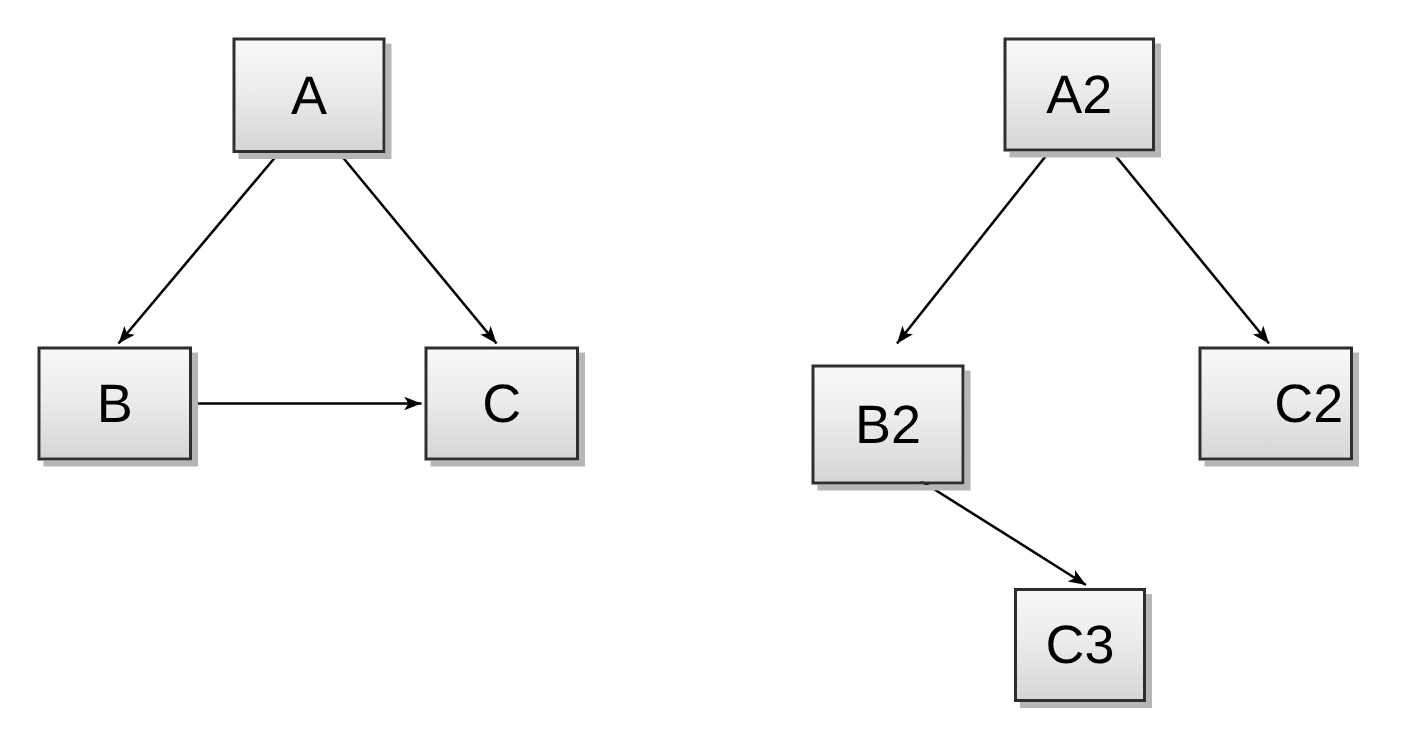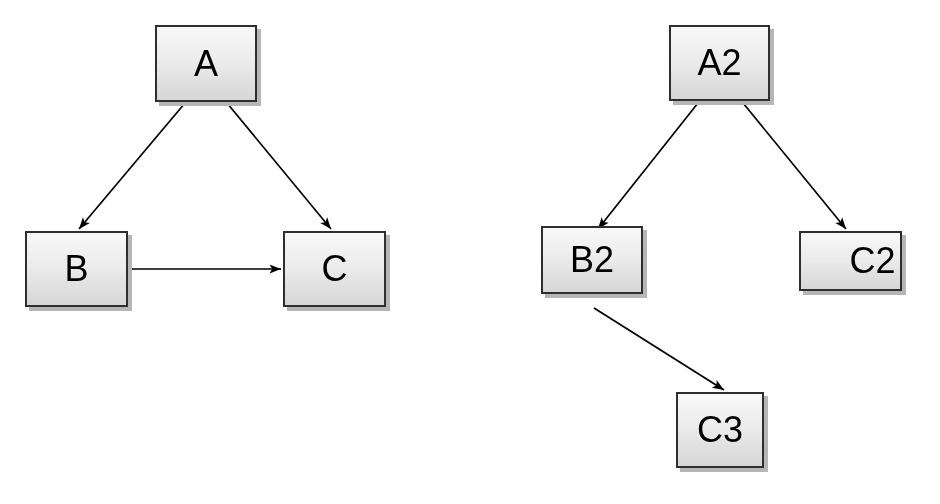--- a/index.html
+++ b/index.html
@@ -65,23 +65,23 @@
       </div>
       <div class="node" style="left: 25px; top: 231px; width: 103px; height: 76px; border-color: rgb(46, 46, 46); box-shadow: rgb(182, 182, 182) 4px 4px 0px; background: linear-gradient(rgb(248, 248, 248) 0%, rgb(236, 236, 236) 45%, rgb(214, 214, 214) 100%);">
         <span class="node-label" style="color: rgb(0, 0, 0);">B</span>
       </div>
       <div class="node" style="left: 283px; top: 231px; width: 103px; height: 76px; border-color: rgb(46, 46, 46); box-shadow: rgb(182, 182, 182) 4px 4px 0px; background: linear-gradient(rgb(248, 248, 248) 0%, rgb(236, 236, 236) 45%, rgb(214, 214, 214) 100%);">
         <span class="node-label" style="color: rgb(0, 0, 0);">C</span>
       </div>
       <div class="node" style="left: 669px; top: 25px; width: 101px; height: 76px; border-color: rgb(46, 46, 46); box-shadow: rgb(182, 182, 182) 4px 4px 0px; background: linear-gradient(rgb(248, 248, 248) 0%, rgb(236, 236, 236) 45%, rgb(214, 214, 214) 100%);">
         <span class="node-label" style="color: rgb(0, 0, 0);">A2</span>
       </div>
-      <div class="node" style="left: 541px; top: 226px; width: 102px; height: 68px; border-color: rgb(46, 46, 46); box-shadow: rgb(182, 182, 182) 4px 4px 0px; background: linear-gradient(rgb(248, 248, 248) 0%, rgb(236, 236, 236) 45%, rgb(214, 214, 214) 100%);">
+      <div class="node" style="left: 541px; top: 243px; width: 102px; height: 80px; border-color: rgb(46, 46, 46); box-shadow: rgb(182, 182, 182) 4px 4px 0px; background: linear-gradient(rgb(248, 248, 248) 0%, rgb(236, 236, 236) 45%, rgb(214, 214, 214) 100%);">
         <span class="node-label" style="color: rgb(0, 0, 0);">B2</span>
       </div>
-      <div class="node" style="left: 799px; top: 231px; width: 103px; height: 60px; border-color: rgb(46, 46, 46); box-shadow: rgb(182, 182, 182) 4px 4px 0px; background: linear-gradient(rgb(248, 248, 248) 0%, rgb(236, 236, 236) 45%, rgb(214, 214, 214) 100%); padding-left: 44px;">
+      <div class="node" style="left: 799px; top: 231px; width: 103px; height: 76px; border-color: rgb(46, 46, 46); box-shadow: rgb(182, 182, 182) 4px 4px 0px; background: linear-gradient(rgb(248, 248, 248) 0%, rgb(236, 236, 236) 45%, rgb(214, 214, 214) 100%); padding-left: 44px;">
         <span class="node-label" style="color: rgb(0, 0, 0);">C2</span>
       </div>
       <div class="node" style="left: 676px; top: 392px; width: 88px; height: 76px; border-color: rgb(46, 46, 46); box-shadow: rgb(182, 182, 182) 4px 4px 0px; background: linear-gradient(rgb(248, 248, 248) 0%, rgb(236, 236, 236) 45%, rgb(214, 214, 214) 100%);">
         <span class="node-label" style="color: rgb(0, 0, 0);">C3</span>
       </div>
     </div>
 </div>
 
 </body></html>

